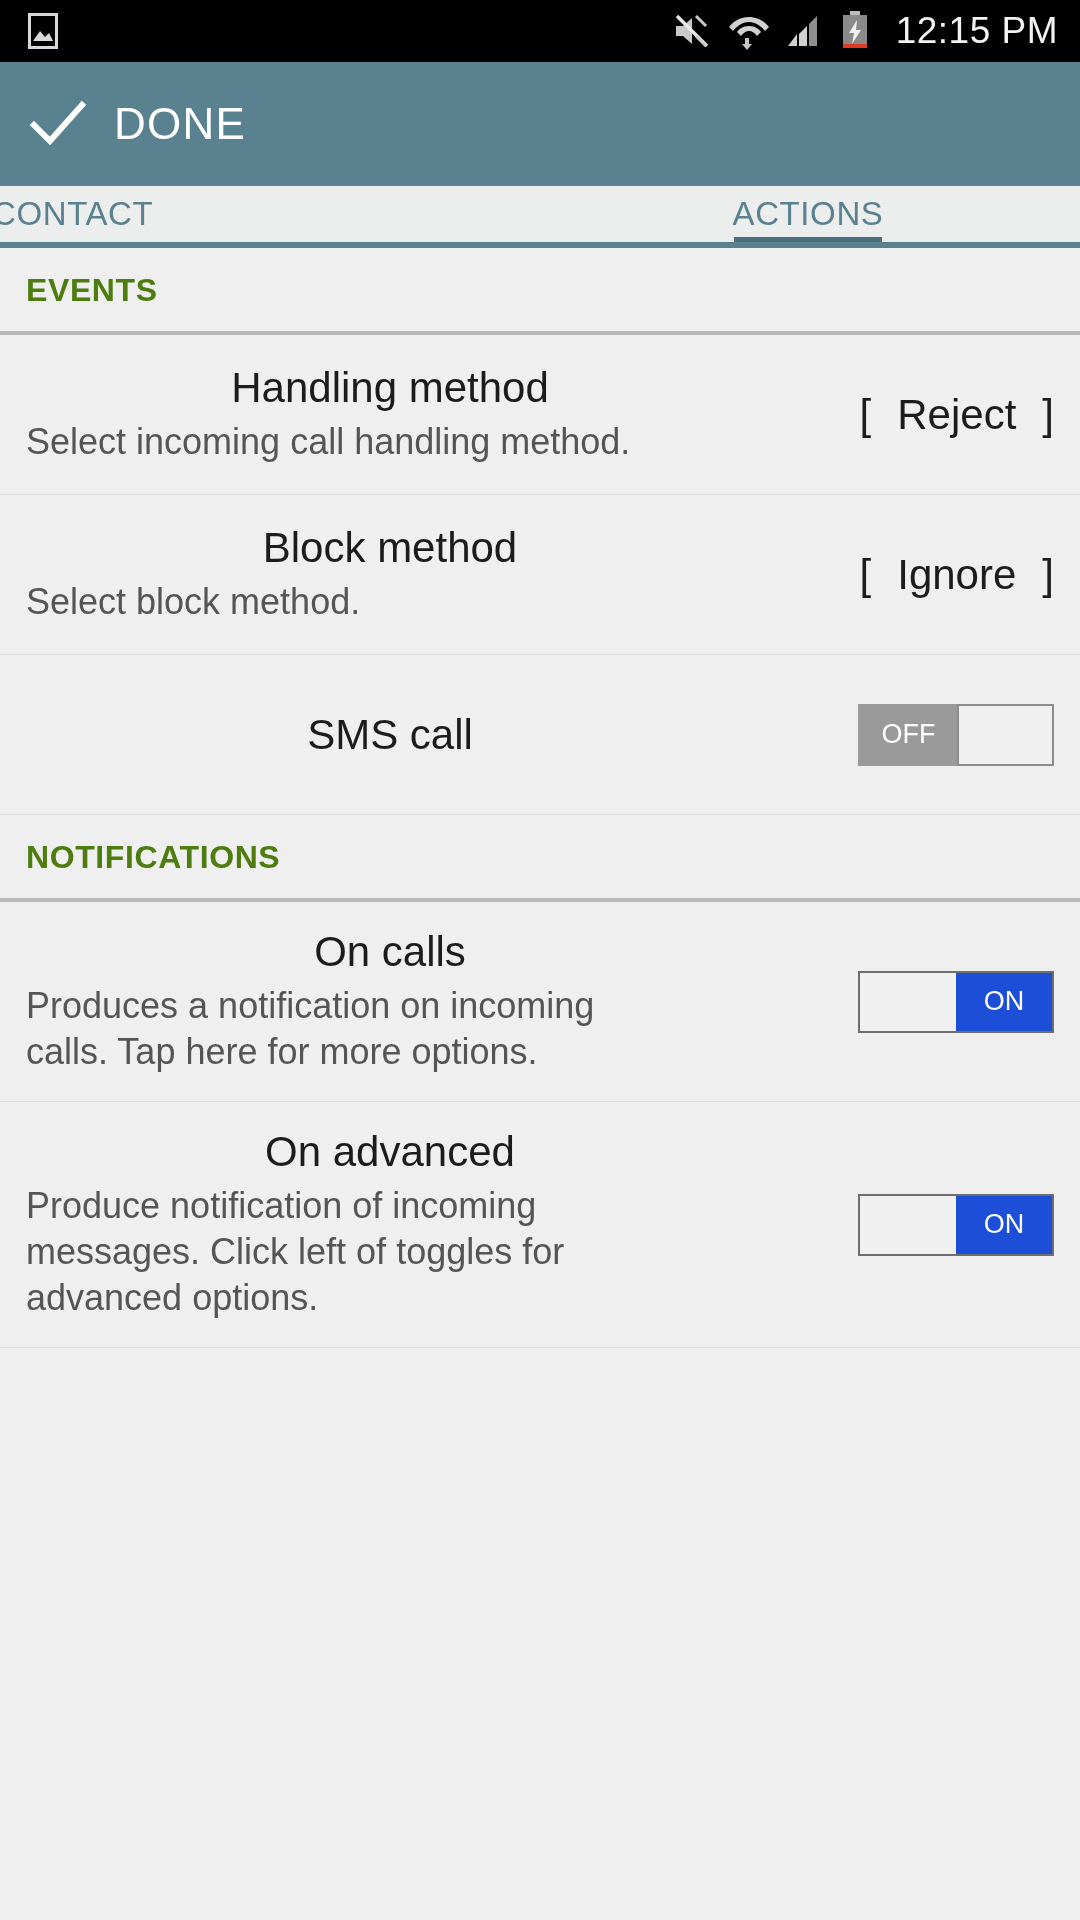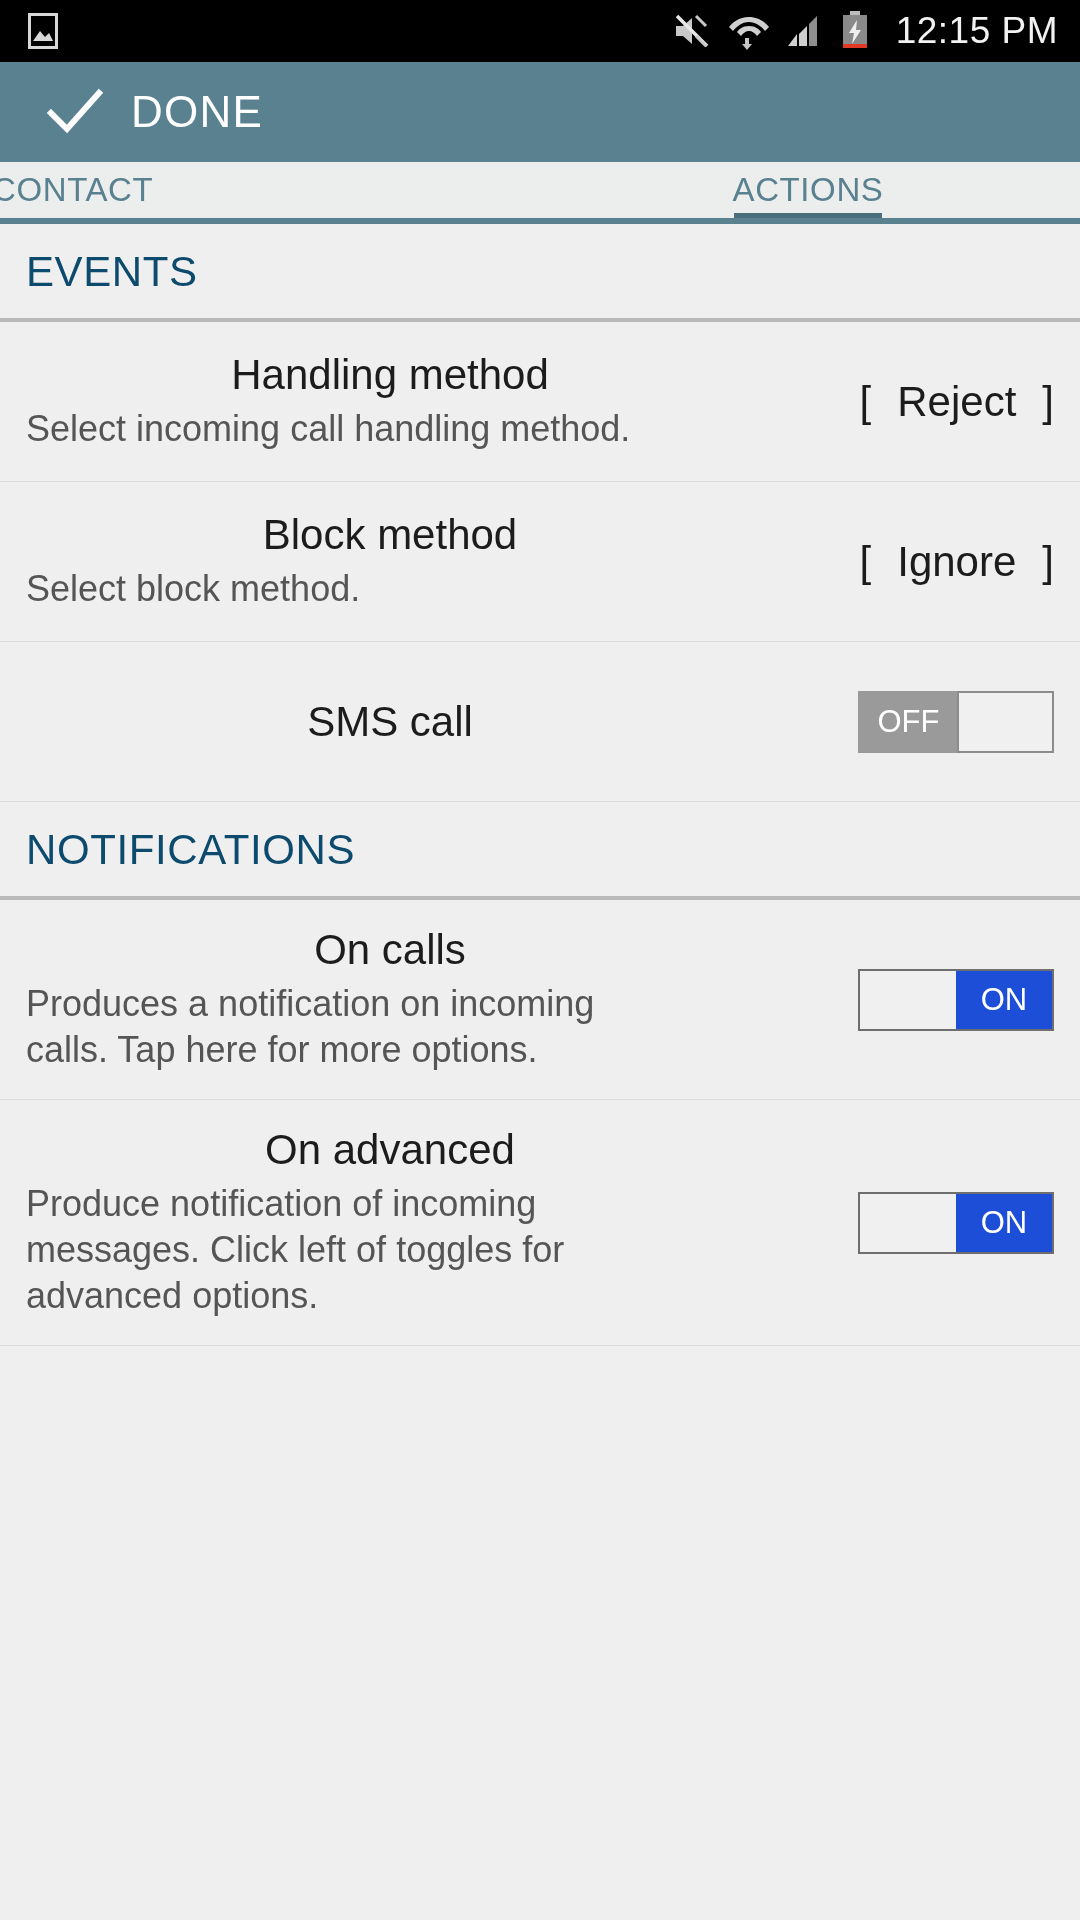--- a/index.html
+++ b/index.html
@@ -44,25 +44,25 @@
     font-size: 37px;
     letter-spacing: 0.5px;
     margin-left: 10px;
     font-family: "Liberation Sans", sans-serif;
     white-space: nowrap;
   }
   .sicon { display: block; }
 
   
   .action-bar {
-    height: 100px;
+    height: 124px;
     background: #5a8190;
     display: flex;
     align-items: center;
-    padding-left: 43px;
+    padding-left: 26px;
     box-sizing: border-box;
     flex: 0 0 auto;
   }
   .check-icon {
     width: 62px;
     height: 62px;
     flex: 0 0 auto;
     margin-right: 26px;
   }
   .action-title {
@@ -114,23 +114,23 @@
     flex: 1 1 auto;
     background: #efefef;
     overflow: hidden;
   }
   .section-header {
     padding: 24px 0 22px 26px;
     box-sizing: border-box;
     border-bottom: 4px solid #b9b9b9;
   }
   .section-header .sh-text {
-    font-size: 42px;
-    font-weight: normal;
-    color: #0c4a6e;
+    font-size: 32px;
+    font-weight: bold;
+    color: #4d7c0f;
     letter-spacing: 0.6px;
   }
   .row {
     display: flex;
     align-items: center;
     padding: 0 26px 0 26px;
     box-sizing: border-box;
     border-bottom: 1px solid #dcdcdc;
     min-height: 160px;
   }
@@ -180,21 +180,21 @@
     height: 62px;
     display: flex;
     box-sizing: border-box;
     border: 2px solid #8c8c8c;
   }
   .toggle .half {
     flex: 1 1 50%;
     display: flex;
     align-items: center;
     justify-content: center;
-    font-size: 31px;
+    font-size: 27px;
     box-sizing: border-box;
   }
   .toggle .half.empty {
     background: #f0f0f0;
   }
   .toggle.off .half.filled {
     background: #9a9a9a;
     color: #ffffff;
   }
   .toggle.off {

